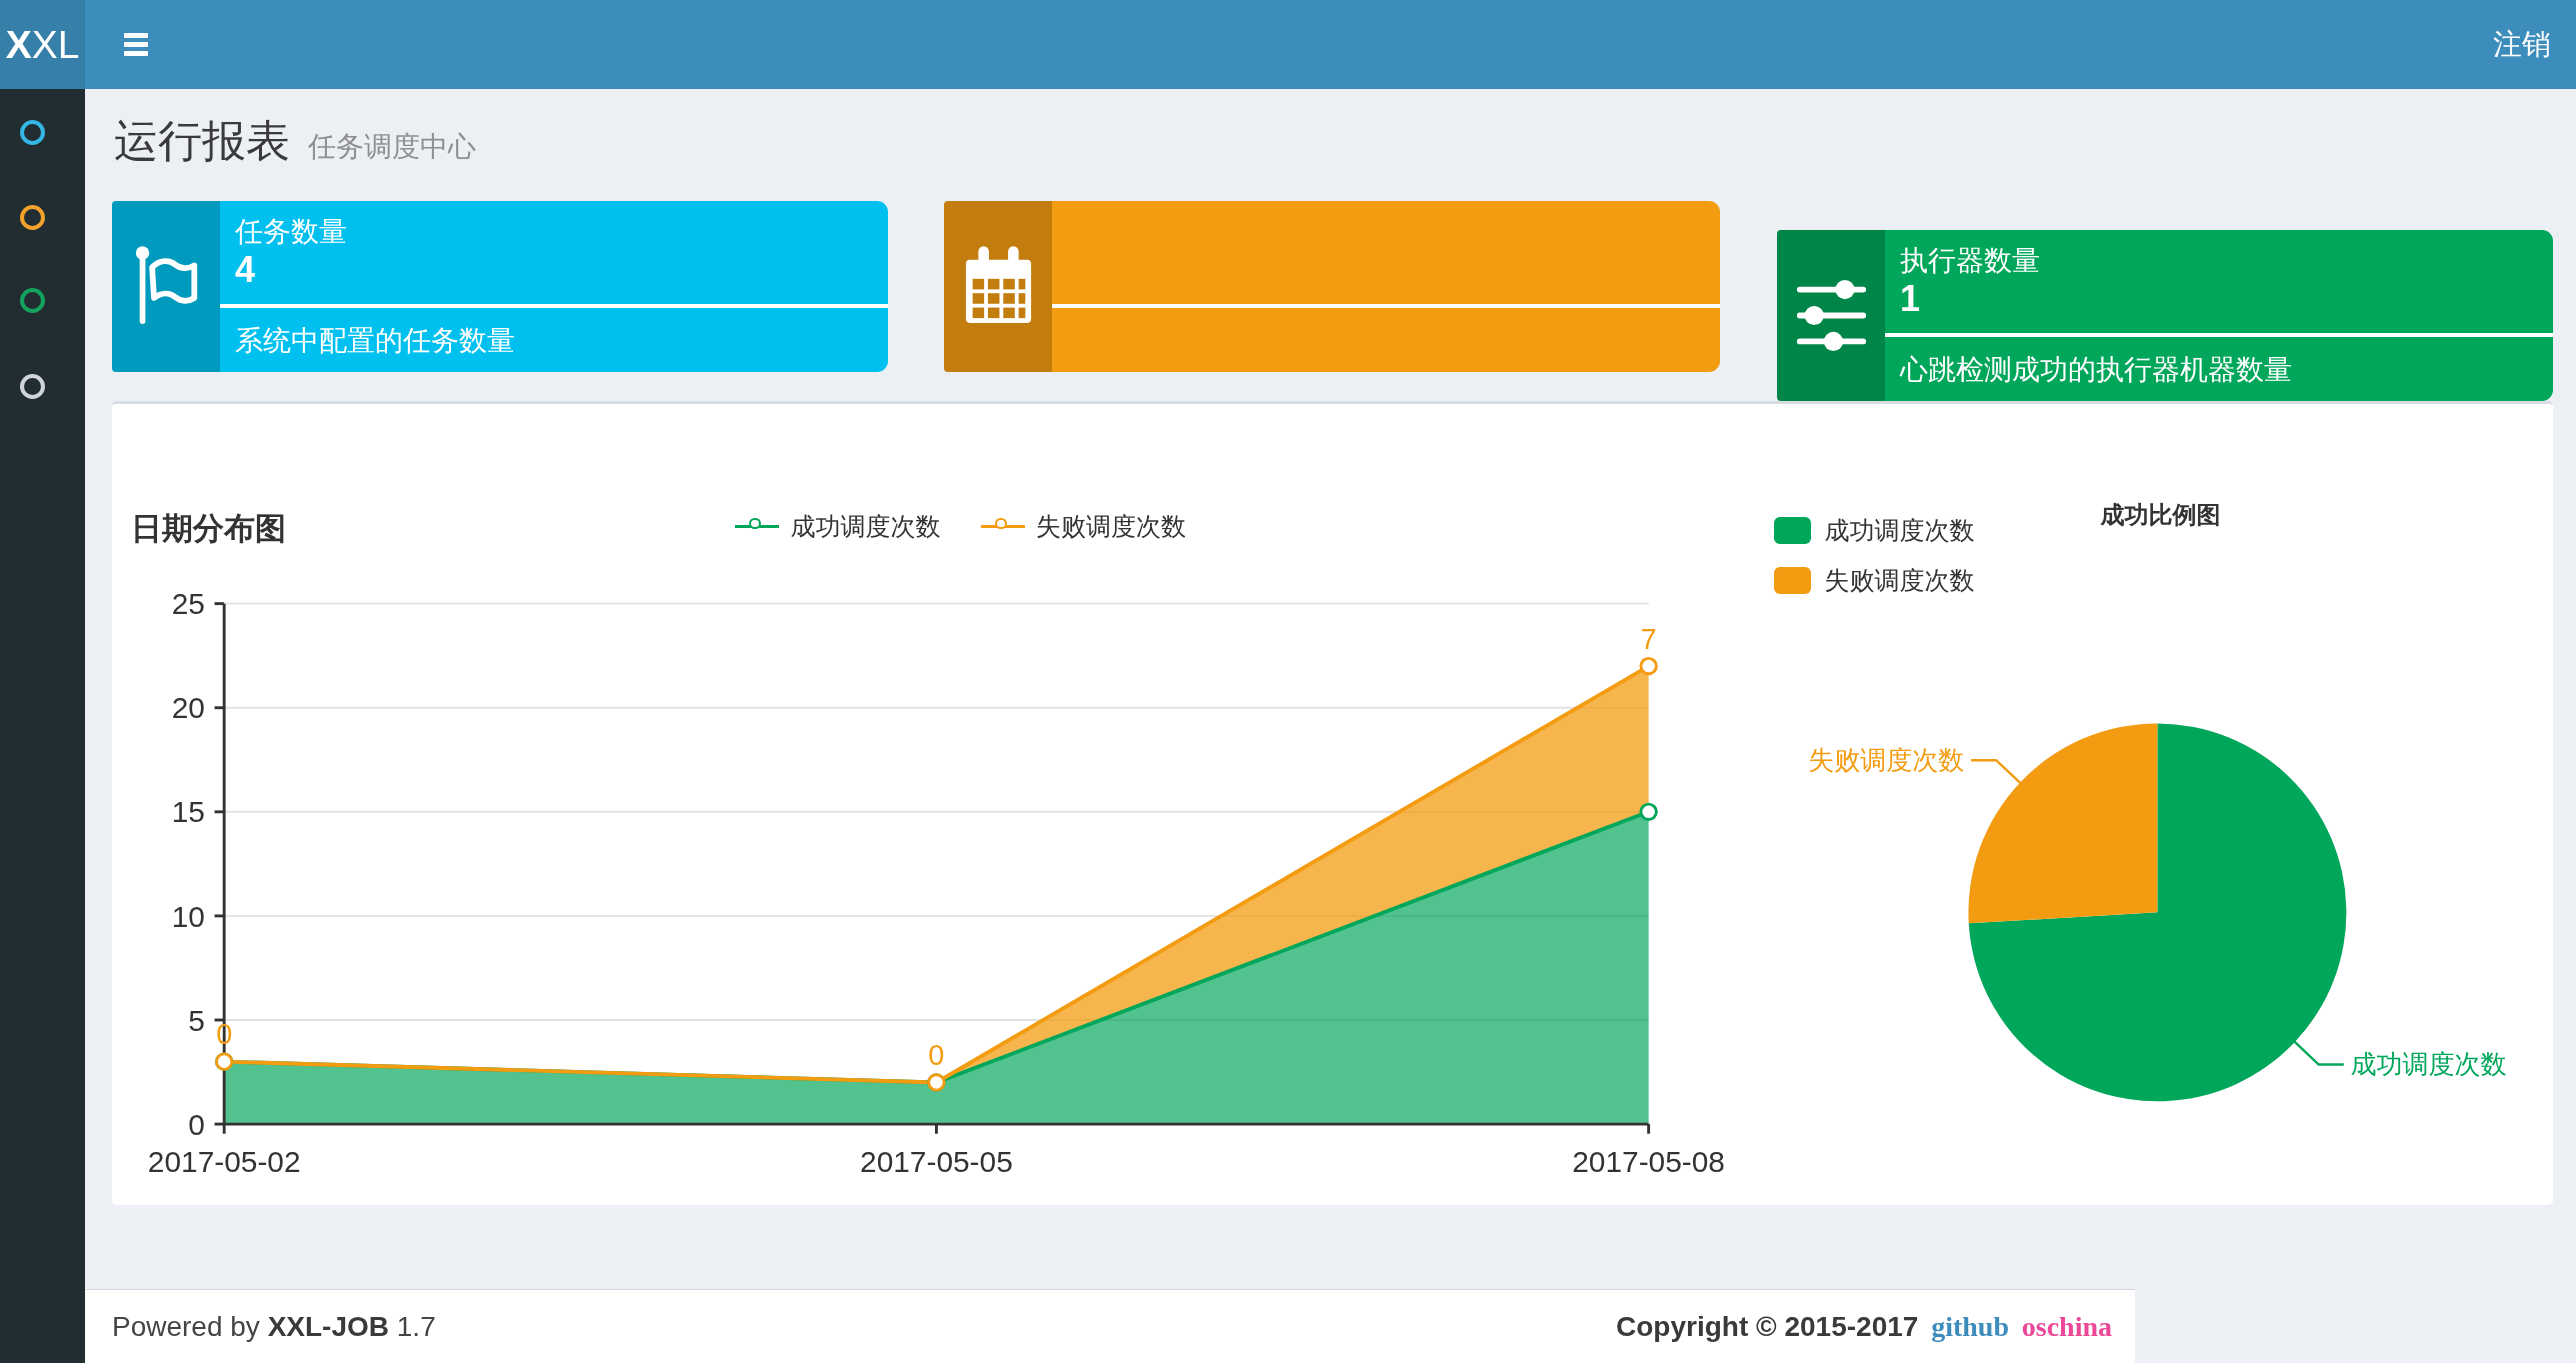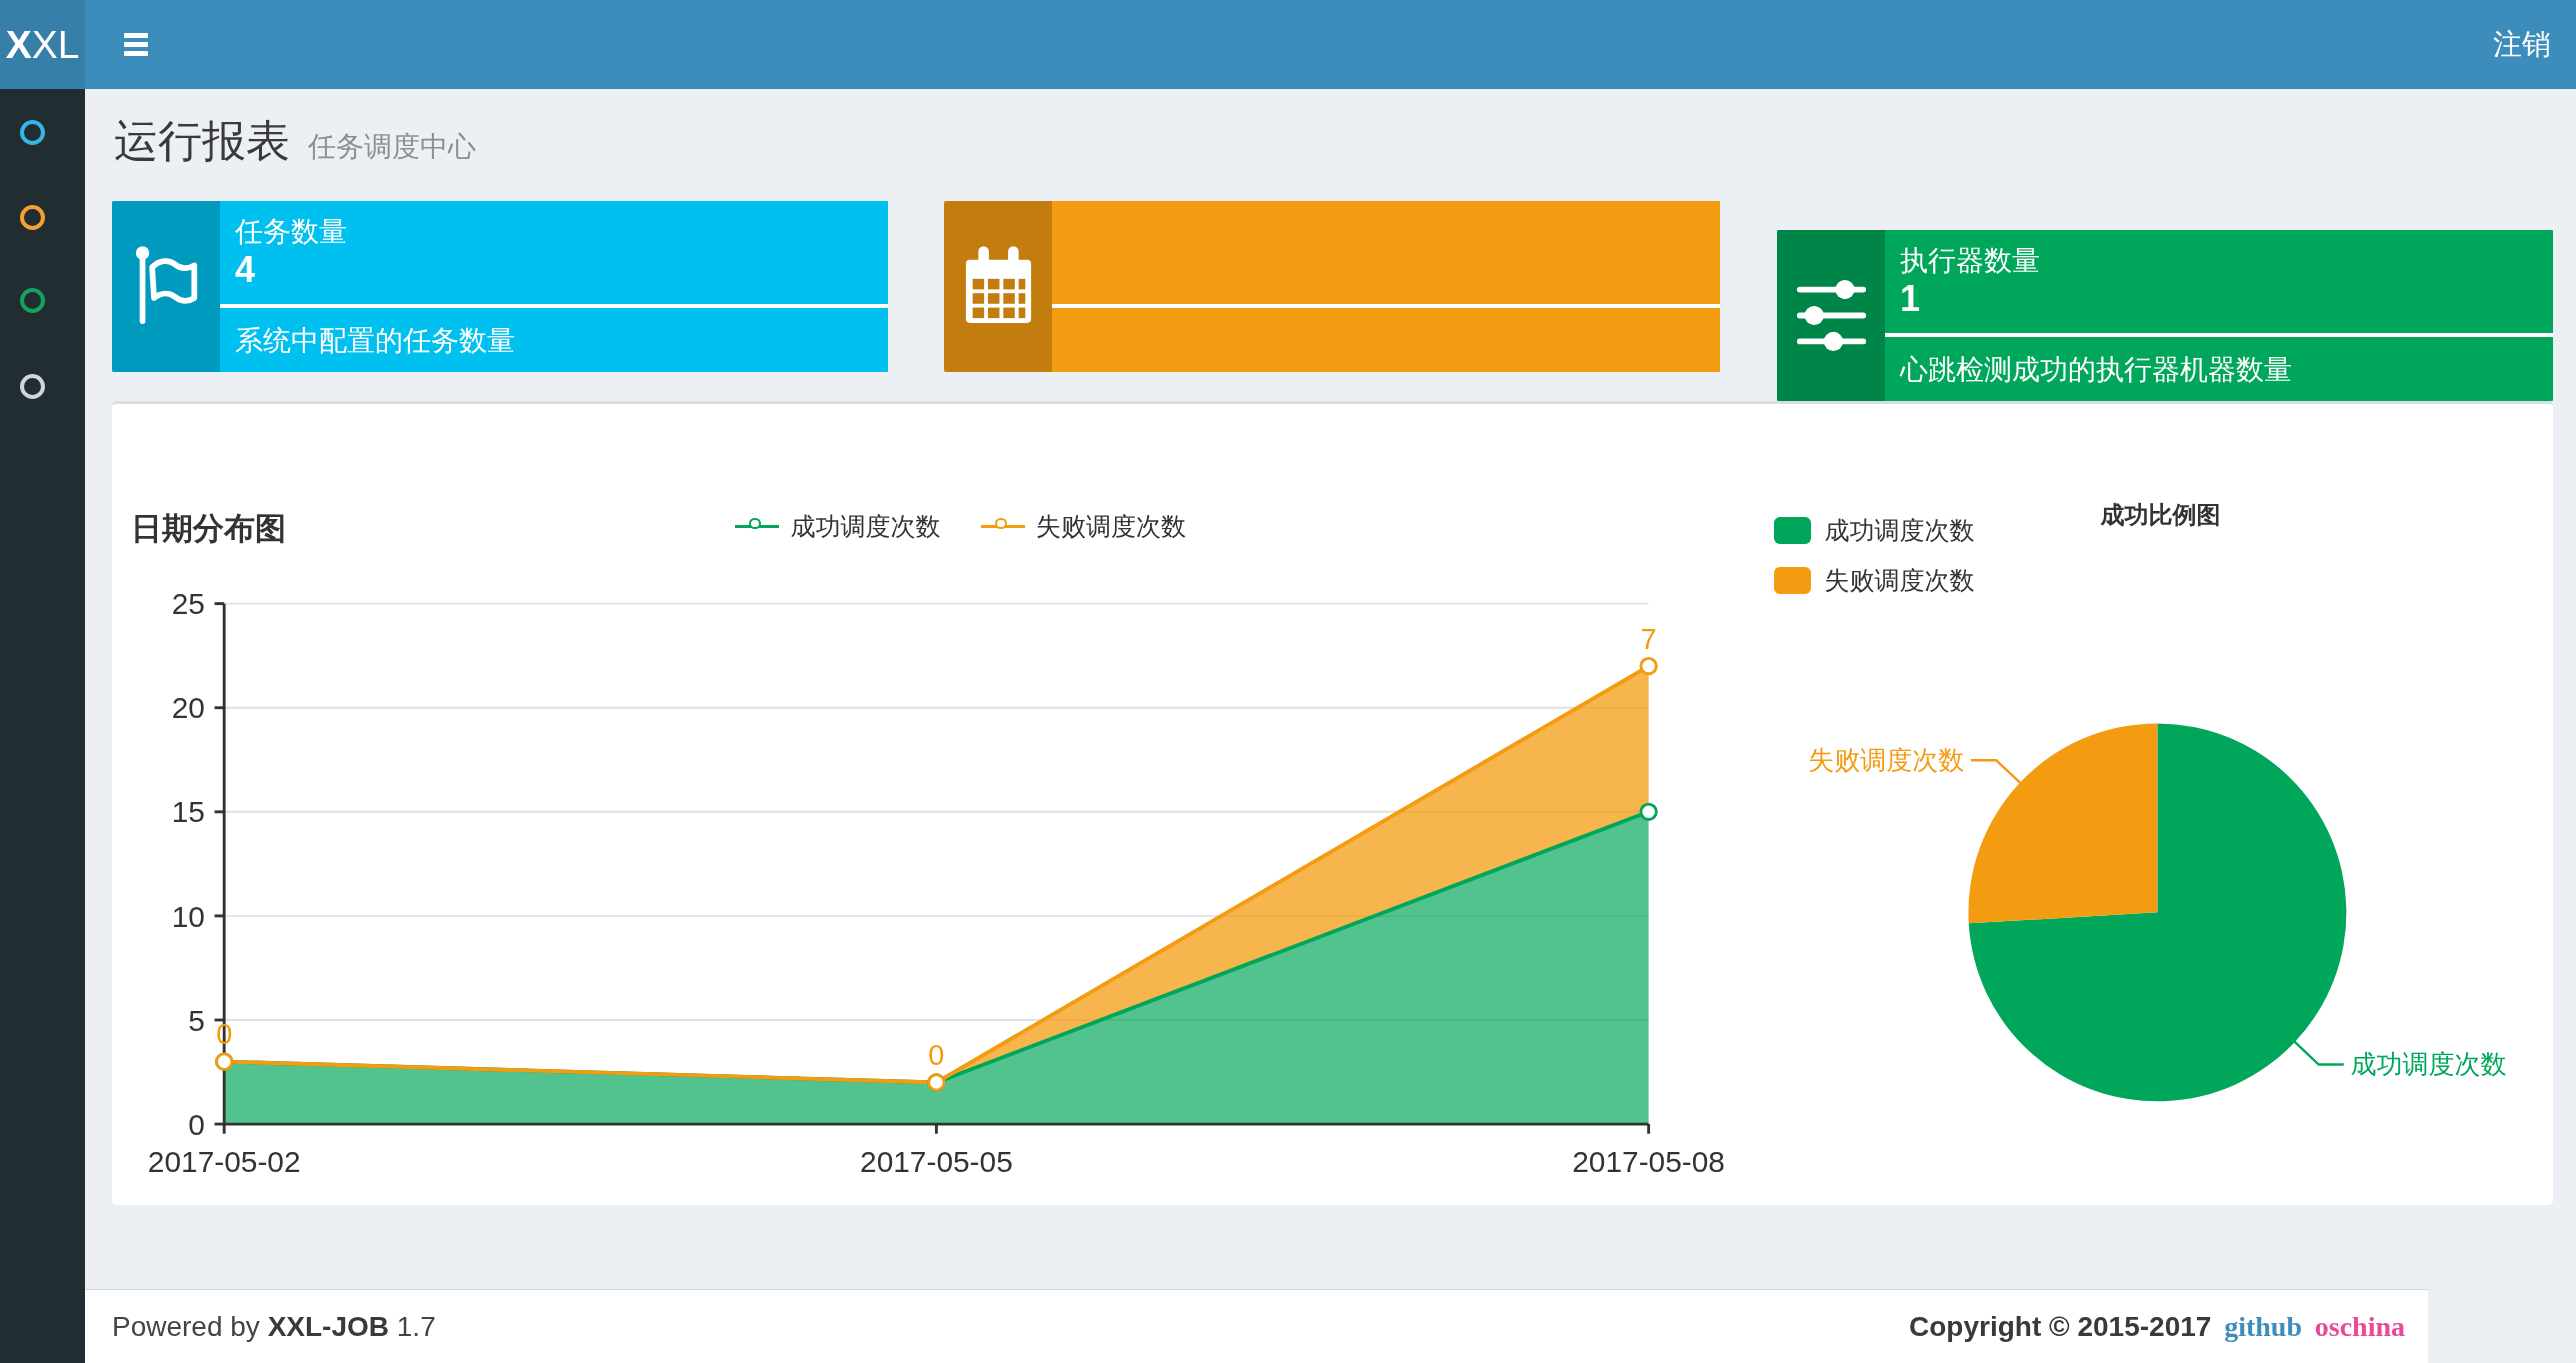--- a/index.html
+++ b/index.html
@@ -21,21 +21,21 @@
   .hamburger i{display:block;width:24px;height:4.8px;background:#fff;border-radius:1px;margin:3.9px 0;}
   .logout{color:#fff;font-size:29px;margin-right:25px;cursor:pointer;text-decoration:none;}
   
   .sidebar{position:absolute;left:0;top:89px;width:85px;height:1275px;background:#222d32;}
   .ring{position:absolute;left:20px;width:25px;height:25px;border:4.8px solid #ccc;border-radius:50%;cursor:pointer;}
   
   .page-header{position:absolute;left:114px;top:112px;white-space:nowrap;}
   .page-title{font-size:44px;font-weight:500;color:#3a3a3a;}
   .page-subtitle{font-size:28px;color:#8e8e8e;margin-left:13.5px;}
   
-  .stat-box{position:absolute;top:201px;width:776px;height:171px;border-radius:1px;color:#fff;}
+  .stat-box{position:absolute;top:201px;width:776px;height:171px;border-radius:11px;color:#fff;}
   .stat-icon{position:absolute;left:0;top:0;width:108px;height:171px;border-radius:3.9px 0 0 3.9px;
              display:flex;align-items:center;justify-content:center;}
   .stat-body{position:absolute;left:123px;top:0;right:0;height:100%;}
   .stat-label{position:absolute;top:11.6px;font-size:28px;font-weight:500;}
   .stat-value{position:absolute;top:48px;font-size:36px;font-weight:700;}
   .stat-sep{position:absolute;left:108px;right:0;top:103px;height:3.9px;background:#fff;}
   .stat-desc{position:absolute;top:121px;font-size:28px;font-weight:500;}
   
   .panel{position:absolute;left:112px;top:401px;width:2441px;height:804px;background:#fff;
          border-radius:4.8px;border-top:3.9px solid #d8dce3;}
@@ -49,21 +49,21 @@
   .legend-item{display:flex;align-items:center;gap:11.6px;cursor:pointer;}
   .legend-line{position:relative;width:44px;height:3.9px;}
   .legend-line .knob{position:absolute;left:14.5px;top:-6.7px;width:11.6px;height:11.6px;
                      border-radius:50%;background:#fff;border:2.9px solid;}
   .legend-label{font-size:25px;color:#333;}
   .pie-legend{position:absolute;left:1662px;top:110px;}
   .pie-legend-item{display:flex;align-items:center;gap:13.5px;margin-bottom:17.4px;cursor:pointer;}
   .pie-swatch{width:37px;height:27px;border-radius:5.8px;}
   svg text{font-family:"Liberation Sans","DejaVu Sans",sans-serif;}
   
-  .footer{position:absolute;left:85px;top:1289px;width:2343px;height:74px;background:#fff;
+  .footer{position:absolute;left:85px;top:1289px;width:2050px;height:74px;background:#fff;
           border-top:1.9px solid #d2d6de;display:flex;align-items:center;
           justify-content:space-between;padding:0 23px 0 27px;font-size:28px;color:#444;}
   .footer b{color:#3a3a3a;}
   .footer a{color:#3c8dbc;font-weight:700;text-decoration:none;margin-left:5px;cursor:pointer;font-family:Liberation Serif, serif;}
 </style>
 </head>
 <body>
 
 <div id="app" style="background: rgb(236, 240, 245);">
 

